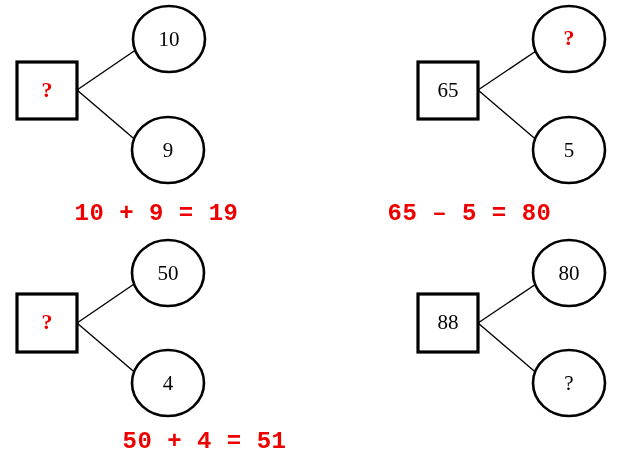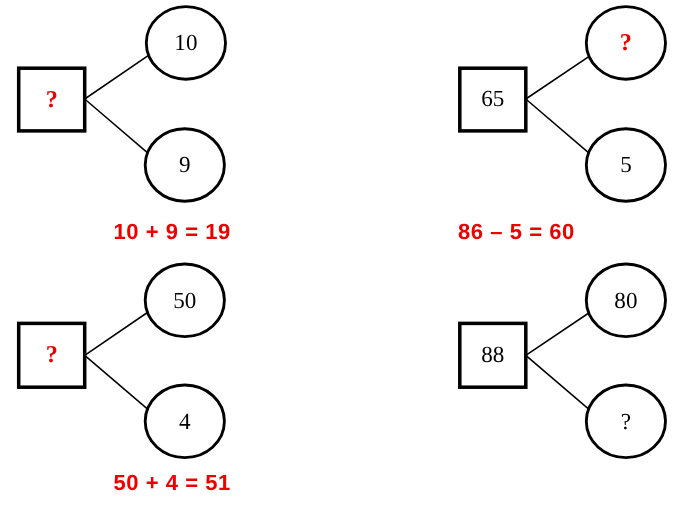--- a/index.html
+++ b/index.html
@@ -43,34 +43,34 @@
   .node-text.qmark-black {
     fill: #000000;
     font-weight: normal;
     font-size: 21px;
   }
   .equation {
     position: absolute;
     width: 313px;
     text-align: center;
     color: #ee0000;
-    font-family: Liberation Sans, sans-serif;
+    font-family: Liberation Mono, monospace;
     font-weight: bold;
-    font-size: 20px;
+    font-size: 24px;
     letter-spacing: 0.5px;
     white-space: nowrap;
   }
   .bond-1 { left: 0px;   top: 0px;   }
   .bond-2 { left: 313px; top: 0px;   }
   .bond-3 { left: 0px;   top: 235px; }
   .bond-4 { left: 313px; top: 235px; }
 
   .eq-1 { left: 0px;   top: 200px; }
   .eq-2 { left: 313px; top: 200px; }
-  .eq-3 { left: 0px;   top: 428px; }
+  .eq-3 { left: 0px;   top: 428px; padding-left: 48px; }
   .eq-4 { left: 313px; top: 428px; }
 </style>
 </head>
 <body>
 
 <div id="root">
 
   <div class="bond bond-1">
     <svg class="bond-svg" viewBox="0 0 313 234">
       <line x1="77" y1="90" x2="140" y2="47" stroke="#000000" stroke-width="1.4"></line>
@@ -90,21 +90,21 @@
       <line x1="165" y1="90" x2="229" y2="47" stroke="#000000" stroke-width="1.4"></line>
       <line x1="165" y1="90" x2="227" y2="143" stroke="#000000" stroke-width="1.4"></line>
       <rect x="105" y="62" width="60" height="57" fill="#ffffff" stroke="#000000" stroke-width="3.2"></rect>
       <text class="node-text" x="135" y="92">65</text>
       <ellipse cx="256" cy="39" rx="36" ry="33" fill="#ffffff" stroke="#000000" stroke-width="2.6"></ellipse>
       <text class="node-text qmark" x="256" y="40">?</text>
       <ellipse cx="256" cy="150" rx="36" ry="33" fill="#ffffff" stroke="#000000" stroke-width="2.6"></ellipse>
       <text class="node-text" x="256" y="152">5</text>
     </svg>
   </div>
-  <div class="equation eq-2">86 – 5 = 60</div>
+  <div class="equation eq-2">65 – 5 = 80</div>
 
   <div class="bond bond-3">
     <svg class="bond-svg" viewBox="0 0 313 234">
       <line x1="77" y1="88" x2="140" y2="45" stroke="#000000" stroke-width="1.4"></line>
       <line x1="77" y1="88" x2="139" y2="141" stroke="#000000" stroke-width="1.4"></line>
       <rect x="17" y="59" width="60" height="58" fill="#ffffff" stroke="#000000" stroke-width="3.2"></rect>
       <text class="node-text qmark" x="47" y="89">?</text>
       <ellipse cx="168" cy="38" rx="36" ry="33" fill="#ffffff" stroke="#000000" stroke-width="2.6"></ellipse>
       <text class="node-text" x="168" y="40">50</text>
       <ellipse cx="168" cy="148" rx="36" ry="33" fill="#ffffff" stroke="#000000" stroke-width="2.6"></ellipse>

